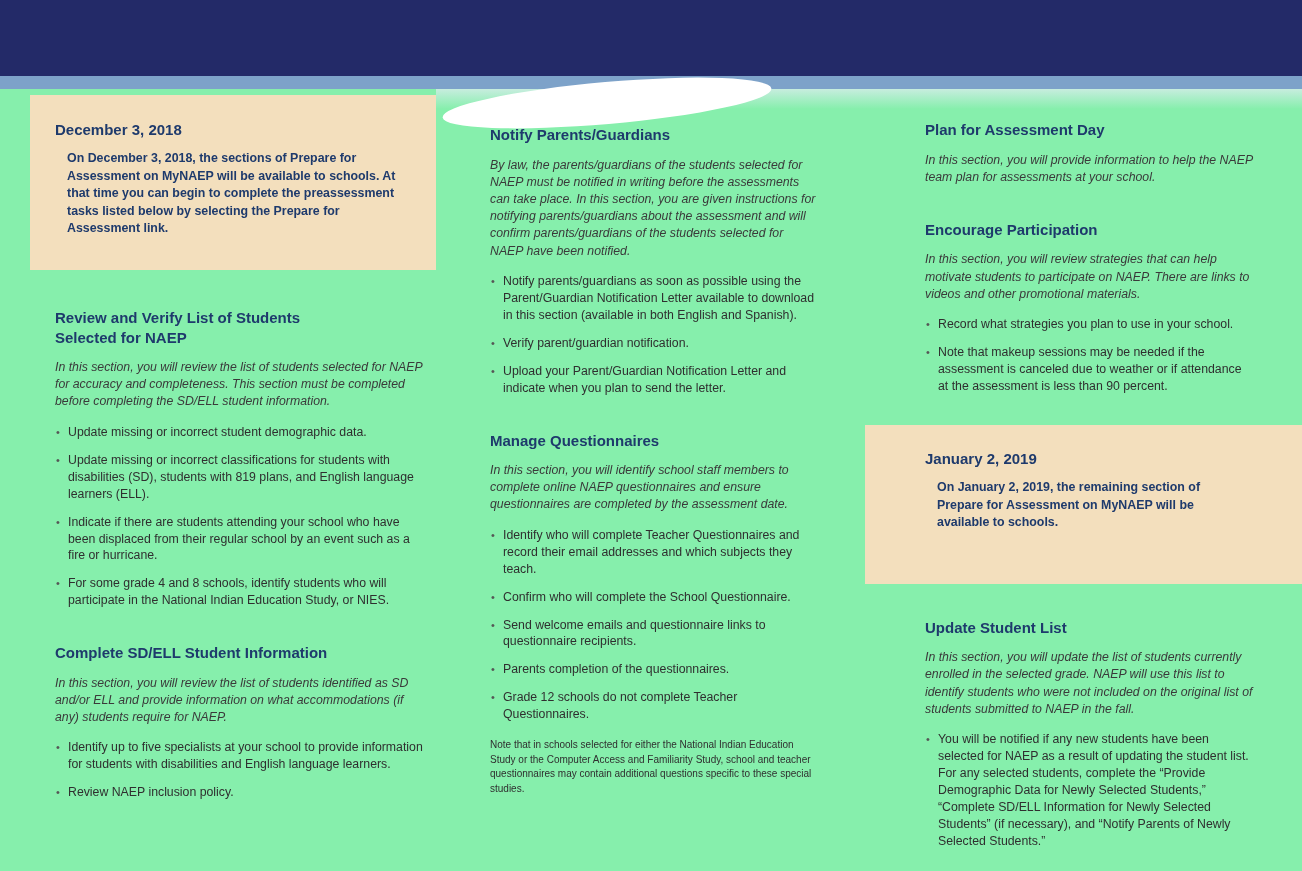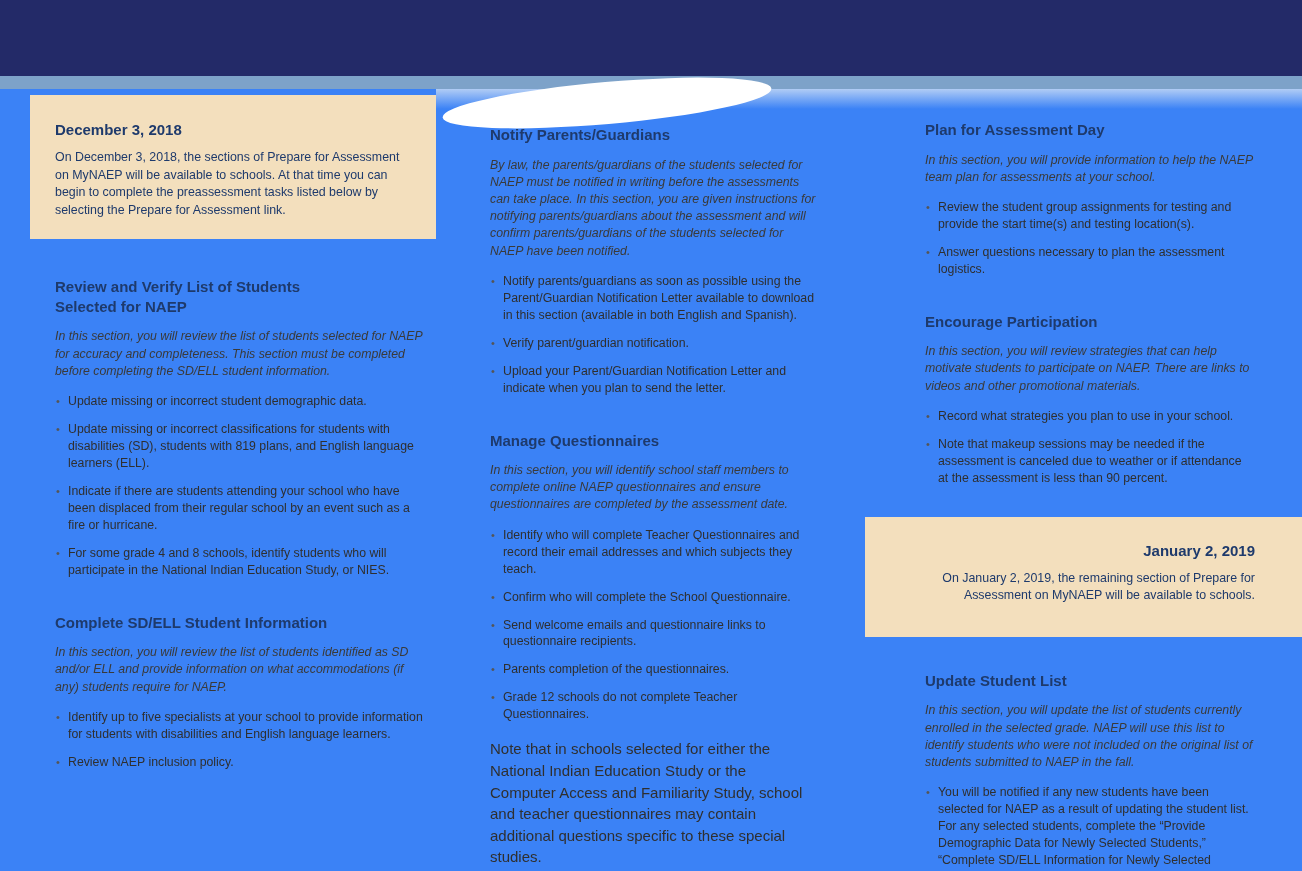--- a/index.html
+++ b/index.html
@@ -1,49 +1,49 @@
 <!DOCTYPE html>
 <html><head>
 <meta charset="utf-8">
 <style>
   html,body{margin:0;padding:0;background:#ffffff;}
   .page{
     position:relative;width:1302px;height:871px;overflow:hidden;
-    background:#3b82f6;font-family:"Liberation Sans",sans-serif;
+    background:#86efac;font-family:"Liberation Sans",sans-serif;
     -webkit-font-smoothing:antialiased;
   }
   .header-band{position:absolute;left:0;top:0;width:100%;height:76px;background:#232a68;}
   .accent-strip{position:absolute;left:0;top:76px;width:100%;height:13px;background:#7da2c9;}
   .top-tint{position:absolute;left:436px;top:89px;right:0;height:20px;
     background:linear-gradient(180deg,#e3ecf4 0%,rgba(255,255,255,0) 100%);opacity:.7;}
   .swoosh{position:absolute;left:442px;top:82px;width:330px;height:42px;background:#ffffff;
     border-radius:50%;transform:rotate(-5deg);}
   .col{position:absolute;}
   .col-left{left:30px;top:95px;width:406px;}
   .col-mid{left:490px;top:125px;width:326px;}
   .col-right{left:865px;top:120px;width:437px;}
   .col-right .inner{margin-left:60px;width:330px;}
   .col-left .inner{margin-left:25px;width:372px;}
 
   .highlight{background:#f3dfbd;}
   .hl-left{padding:26px 28px 20px 25px;}
-  .hl-right{margin-top:30px;padding:25px 47px 32px 60px;text-align:right;}
+  .hl-right{margin-top:30px;padding:25px 47px 40px 60px;}
   .hl-title{font-size:15px;font-weight:700;color:#1e3a6c;margin:0 0 11px;}
-  .hl-body{font-size:12.4px;font-weight:400;color:#1e3a6c;line-height:1.42;margin:0;}
+  .hl-body{font-size:12.4px;font-weight:700;color:#1e3a6c;line-height:1.42;margin:12px;}
 
   .section-title{font-size:15px;font-weight:700;color:#1e3a6c;line-height:1.3;
     margin:34px 0 12px;white-space:pre-line;}
   .section-title.mt-lg{margin-top:38px;}
   .section-title.mt0{margin-top:0;}
   .intro{font-style:italic;font-size:12.3px;color:#3a3a3a;line-height:1.4;margin:0 0 13px;}
   .bullets{list-style:none;margin:0;padding:0;}
   .bullets li{position:relative;padding-left:13px;font-size:12.3px;color:#2f2f2f;
     line-height:1.38;margin:0 0 11px;}
   .bullets li::before{content:"\2022";position:absolute;left:1px;top:1px;font-size:11px;color:#555;}
-  .note{font-size:15px;color:#2f2f2f;line-height:1.44;margin:15px 0 0;}
+  .note{font-size:10px;color:#2f2f2f;line-height:1.44;margin:15px 0 0;}
 </style>
 </head>
 <body>
 
 <div class="page">
   <div class="header-band"></div>
   <div class="accent-strip"></div>
   <div class="top-tint"></div>
   <div class="swoosh"></div>
 
@@ -97,24 +97,20 @@
       </ul>
       <p class="note">Note that in schools selected for either the National Indian Education Study or the Computer Access and Familiarity Study, school and teacher questionnaires may contain additional questions specific to these special studies.</p>
     </section>
   </div>
 
   <div class="col col-right">
     <div class="inner">
       <section>
         <h3 class="section-title mt0">Plan for Assessment Day</h3>
         <p class="intro">In this section, you will provide information to help the NAEP team plan for assessments at your school.</p>
-        <ul class="bullets">
-          <li>Review the student group assignments for testing and provide the start time(s) and testing location(s).</li>
-          <li>Answer questions necessary to plan the assessment logistics.</li>
-        </ul>
       </section>
       <section>
         <h3 class="section-title">Encourage Participation</h3>
         <p class="intro">In this section, you will review strategies that can help motivate students to participate on NAEP. There are links to videos and other promotional materials.</p>
         <ul class="bullets">
           <li>Record what strategies you plan to use in your school.</li>
           <li>Note that makeup sessions may be needed if the assessment is canceled due to weather or if attendance at the assessment is less than 90 percent.</li>
         </ul>
       </section>
     </div>

